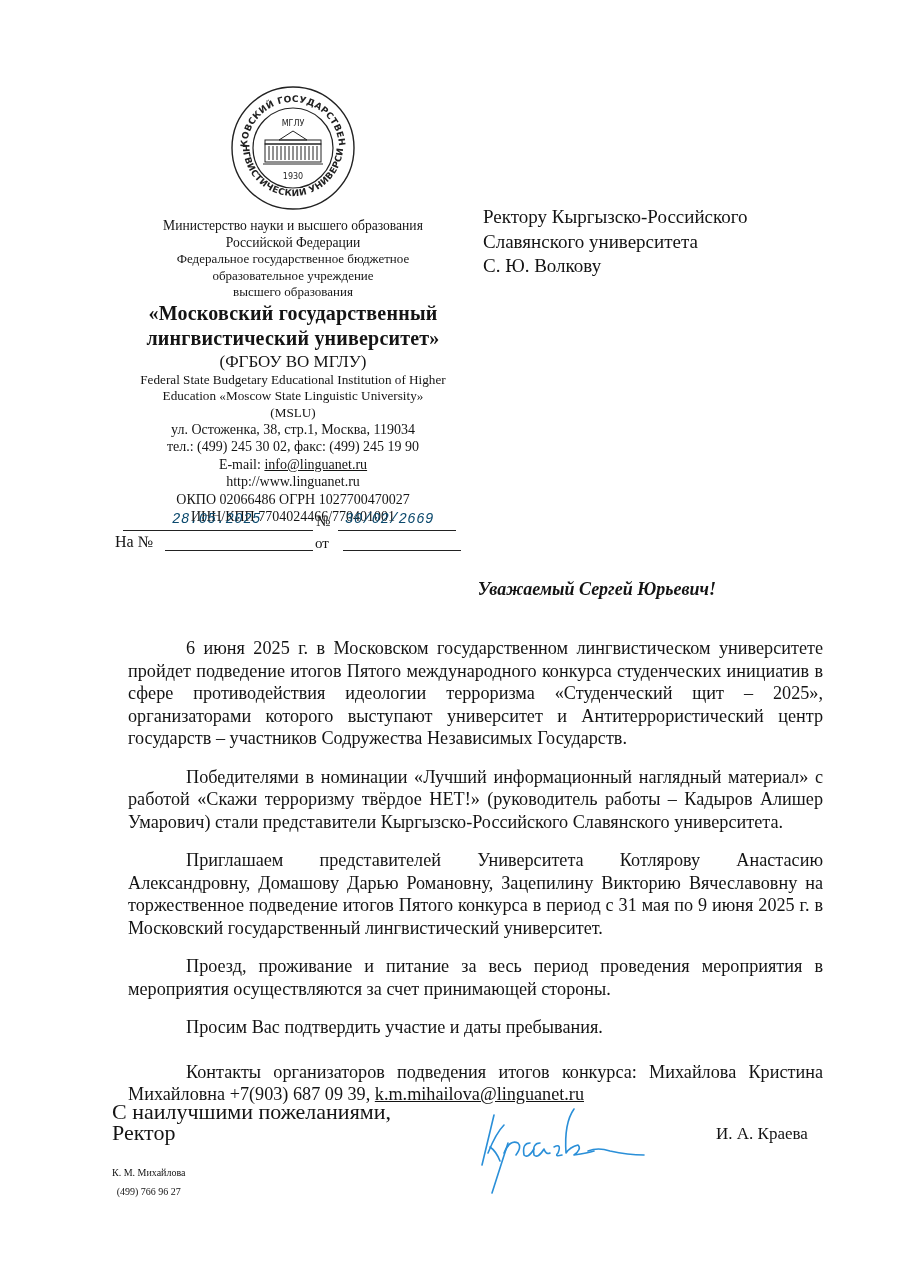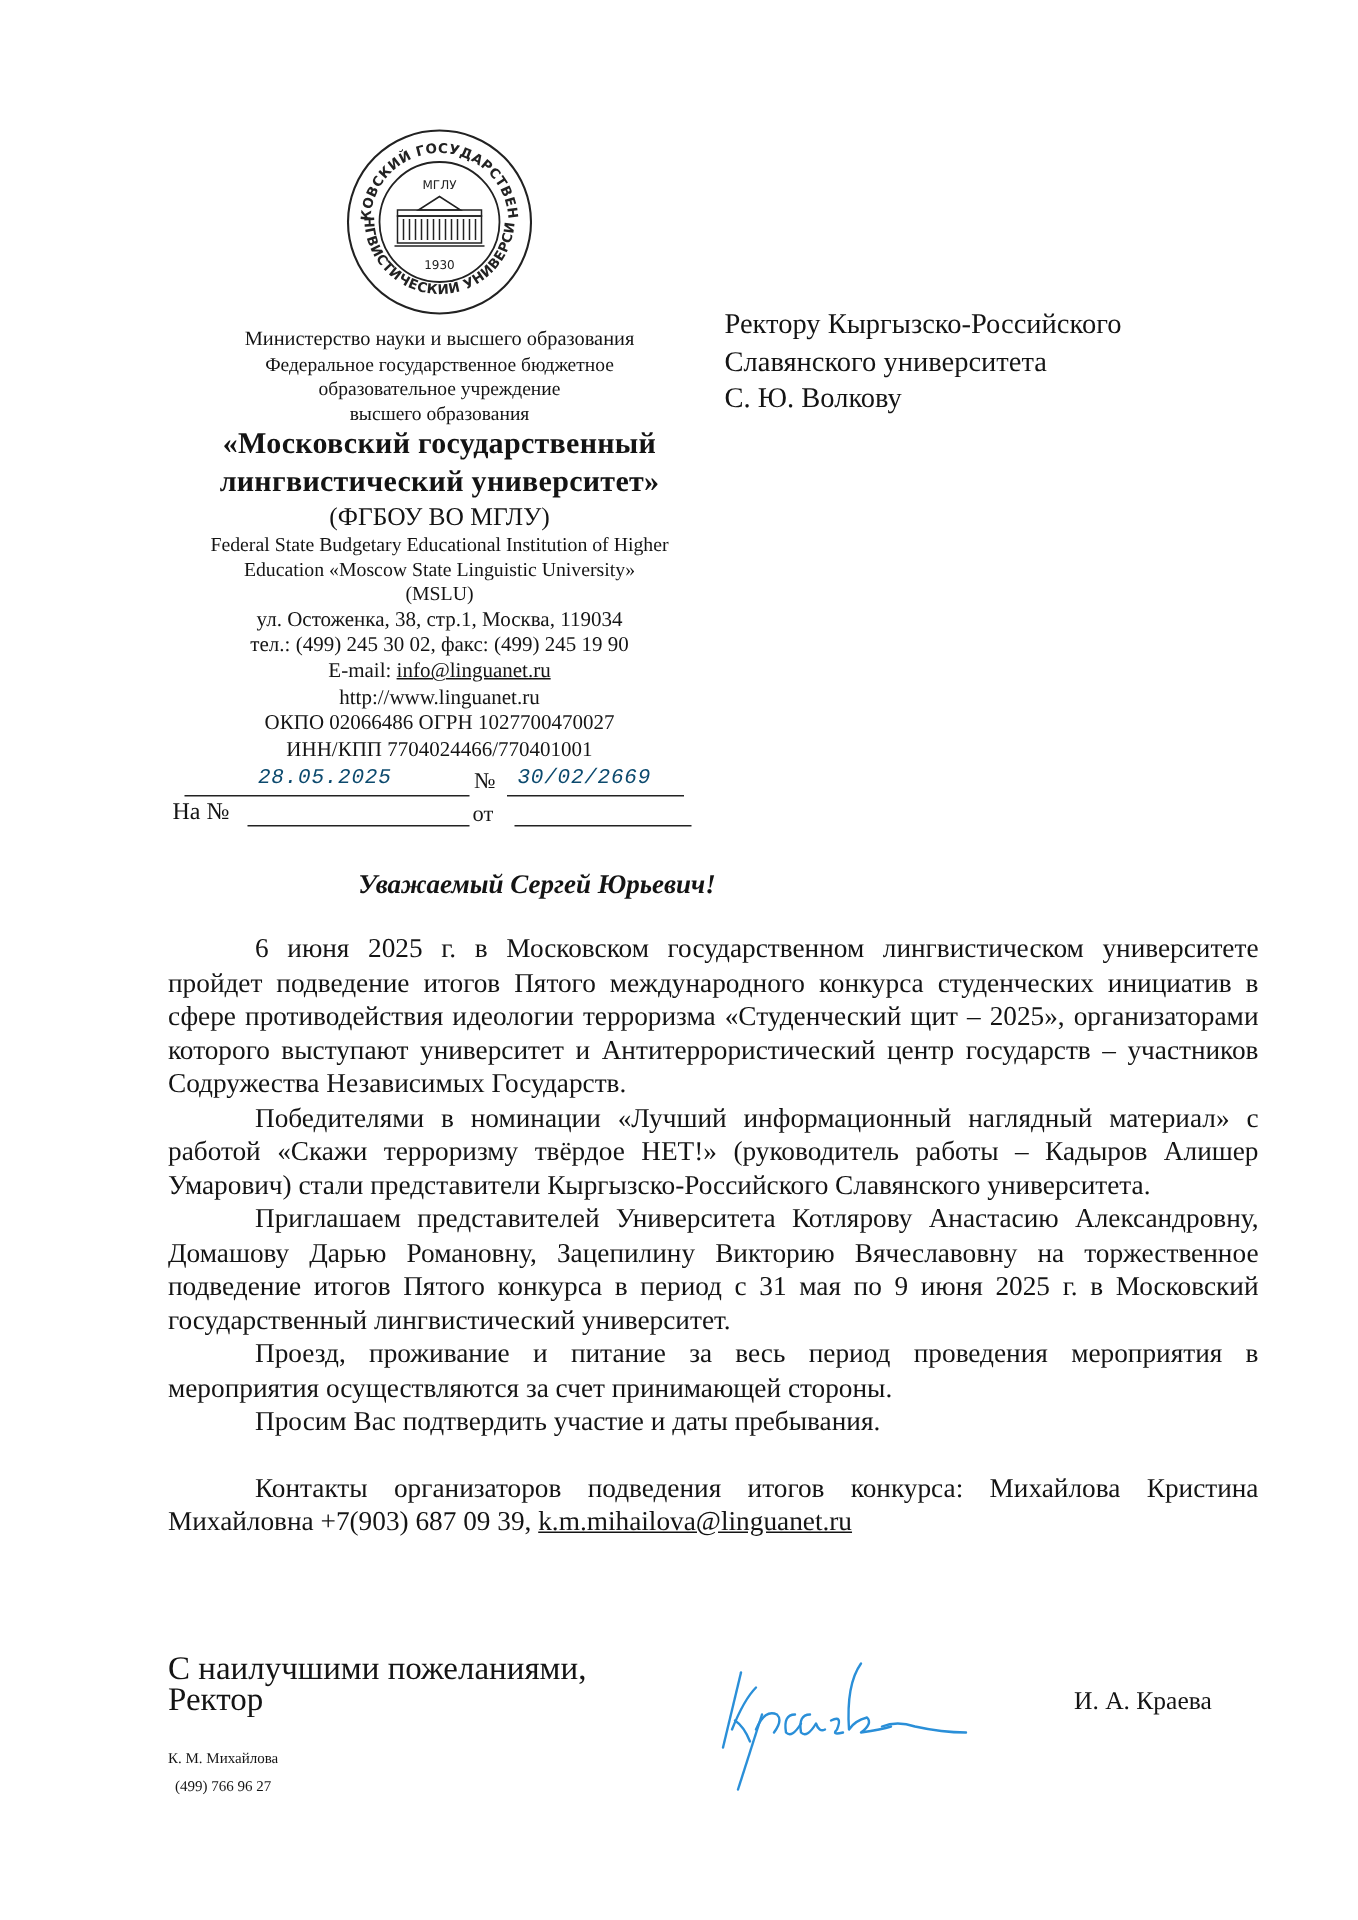--- a/index.html
+++ b/index.html
@@ -19,24 +19,24 @@
 
   .regline { position: absolute; font-size: 15px; white-space: nowrap; }
   .blank { position: absolute; border-bottom: 1px solid #222; height: 0; }
   .hand { position: absolute; color: #0c4a6e; font-family: Liberation Mono, monospace; font-style: italic;
           font-size: 14px; letter-spacing: 0.5px; white-space: nowrap; }
 
   
   .addressee { position: absolute; left: 483px; top: 205px; font-size: 19px; line-height: 24.5px; white-space: nowrap; }
 
   
-  .salutation { position: absolute; left: 0; width: 716px; top: 579px; text-align: center;
+  .salutation { position: absolute; left: 0; width: 716px; top: 579px; text-align: right;
                 font-size: 18px; font-style: italic; font-weight: bold; }
   .body { position: absolute; left: 112px; width: 727px; top: 621px; font-size: 18.2px; line-height: 22.5px; }
-  .body p { margin: 0; text-align: justify; text-indent: 58px; }
+  .body p { margin: 16px; text-align: justify; text-indent: 58px; }
   .body p.gap { margin-top: 22px; }
 
   
   .closing { position: absolute; left: 112px; top: 1101px; font-size: 22px; line-height: 21px; white-space: nowrap; }
   .signer-name { position: absolute; left: 716px; top: 1124px; font-size: 17px; white-space: nowrap; }
   .signature { position: absolute; left: 478px; top: 1103px; width: 170px; height: 95px; }
   .contact { position: absolute; left: 112px; top: 1164px; font-size: 10px; line-height: 18.5px; white-space: nowrap; text-align: center; }
 </style>
 </head>
 <body>
@@ -73,20 +73,21 @@
         <line x1="76" y1="62" x2="76" y2="76"></line>
       <line x1="80" y1="62" x2="80" y2="76"></line>
         <line x1="84" y1="62" x2="84" y2="76"></line>
       <line x1="88" y1="62" x2="88" y2="76"></line>
       <line x1="34" y1="80" x2="94" y2="80"></line>
     </g>
     <text x="64" y="95" text-anchor="middle" font-family="DejaVu Sans, sans-serif" font-size="8" fill="#222">1930</text>
   </svg>
 
   <div class="lh-line">Министерство науки и высшего образования</div>
+  <div class="lh-line">Российской Федерации</div>
   <div class="lh-line sm">Федеральное государственное бюджетное</div>
   <div class="lh-line sm">образовательное учреждение</div>
   <div class="lh-line sm">высшего образования</div>
   <div class="lh-title">«Московский государственный</div>
   <div class="lh-title">лингвистический университет»</div>
   <div class="lh-abbr">(ФГБОУ ВО МГЛУ)</div>
   <div class="lh-en">Federal State Budgetary Educational Institution of Higher</div>
   <div class="lh-en">Education «Moscow State Linguistic University»</div>
   <div class="lh-en">(MSLU)</div>
   <div class="lh-addr">ул. Остоженка, 38, стр.1, Москва, 119034</div>

